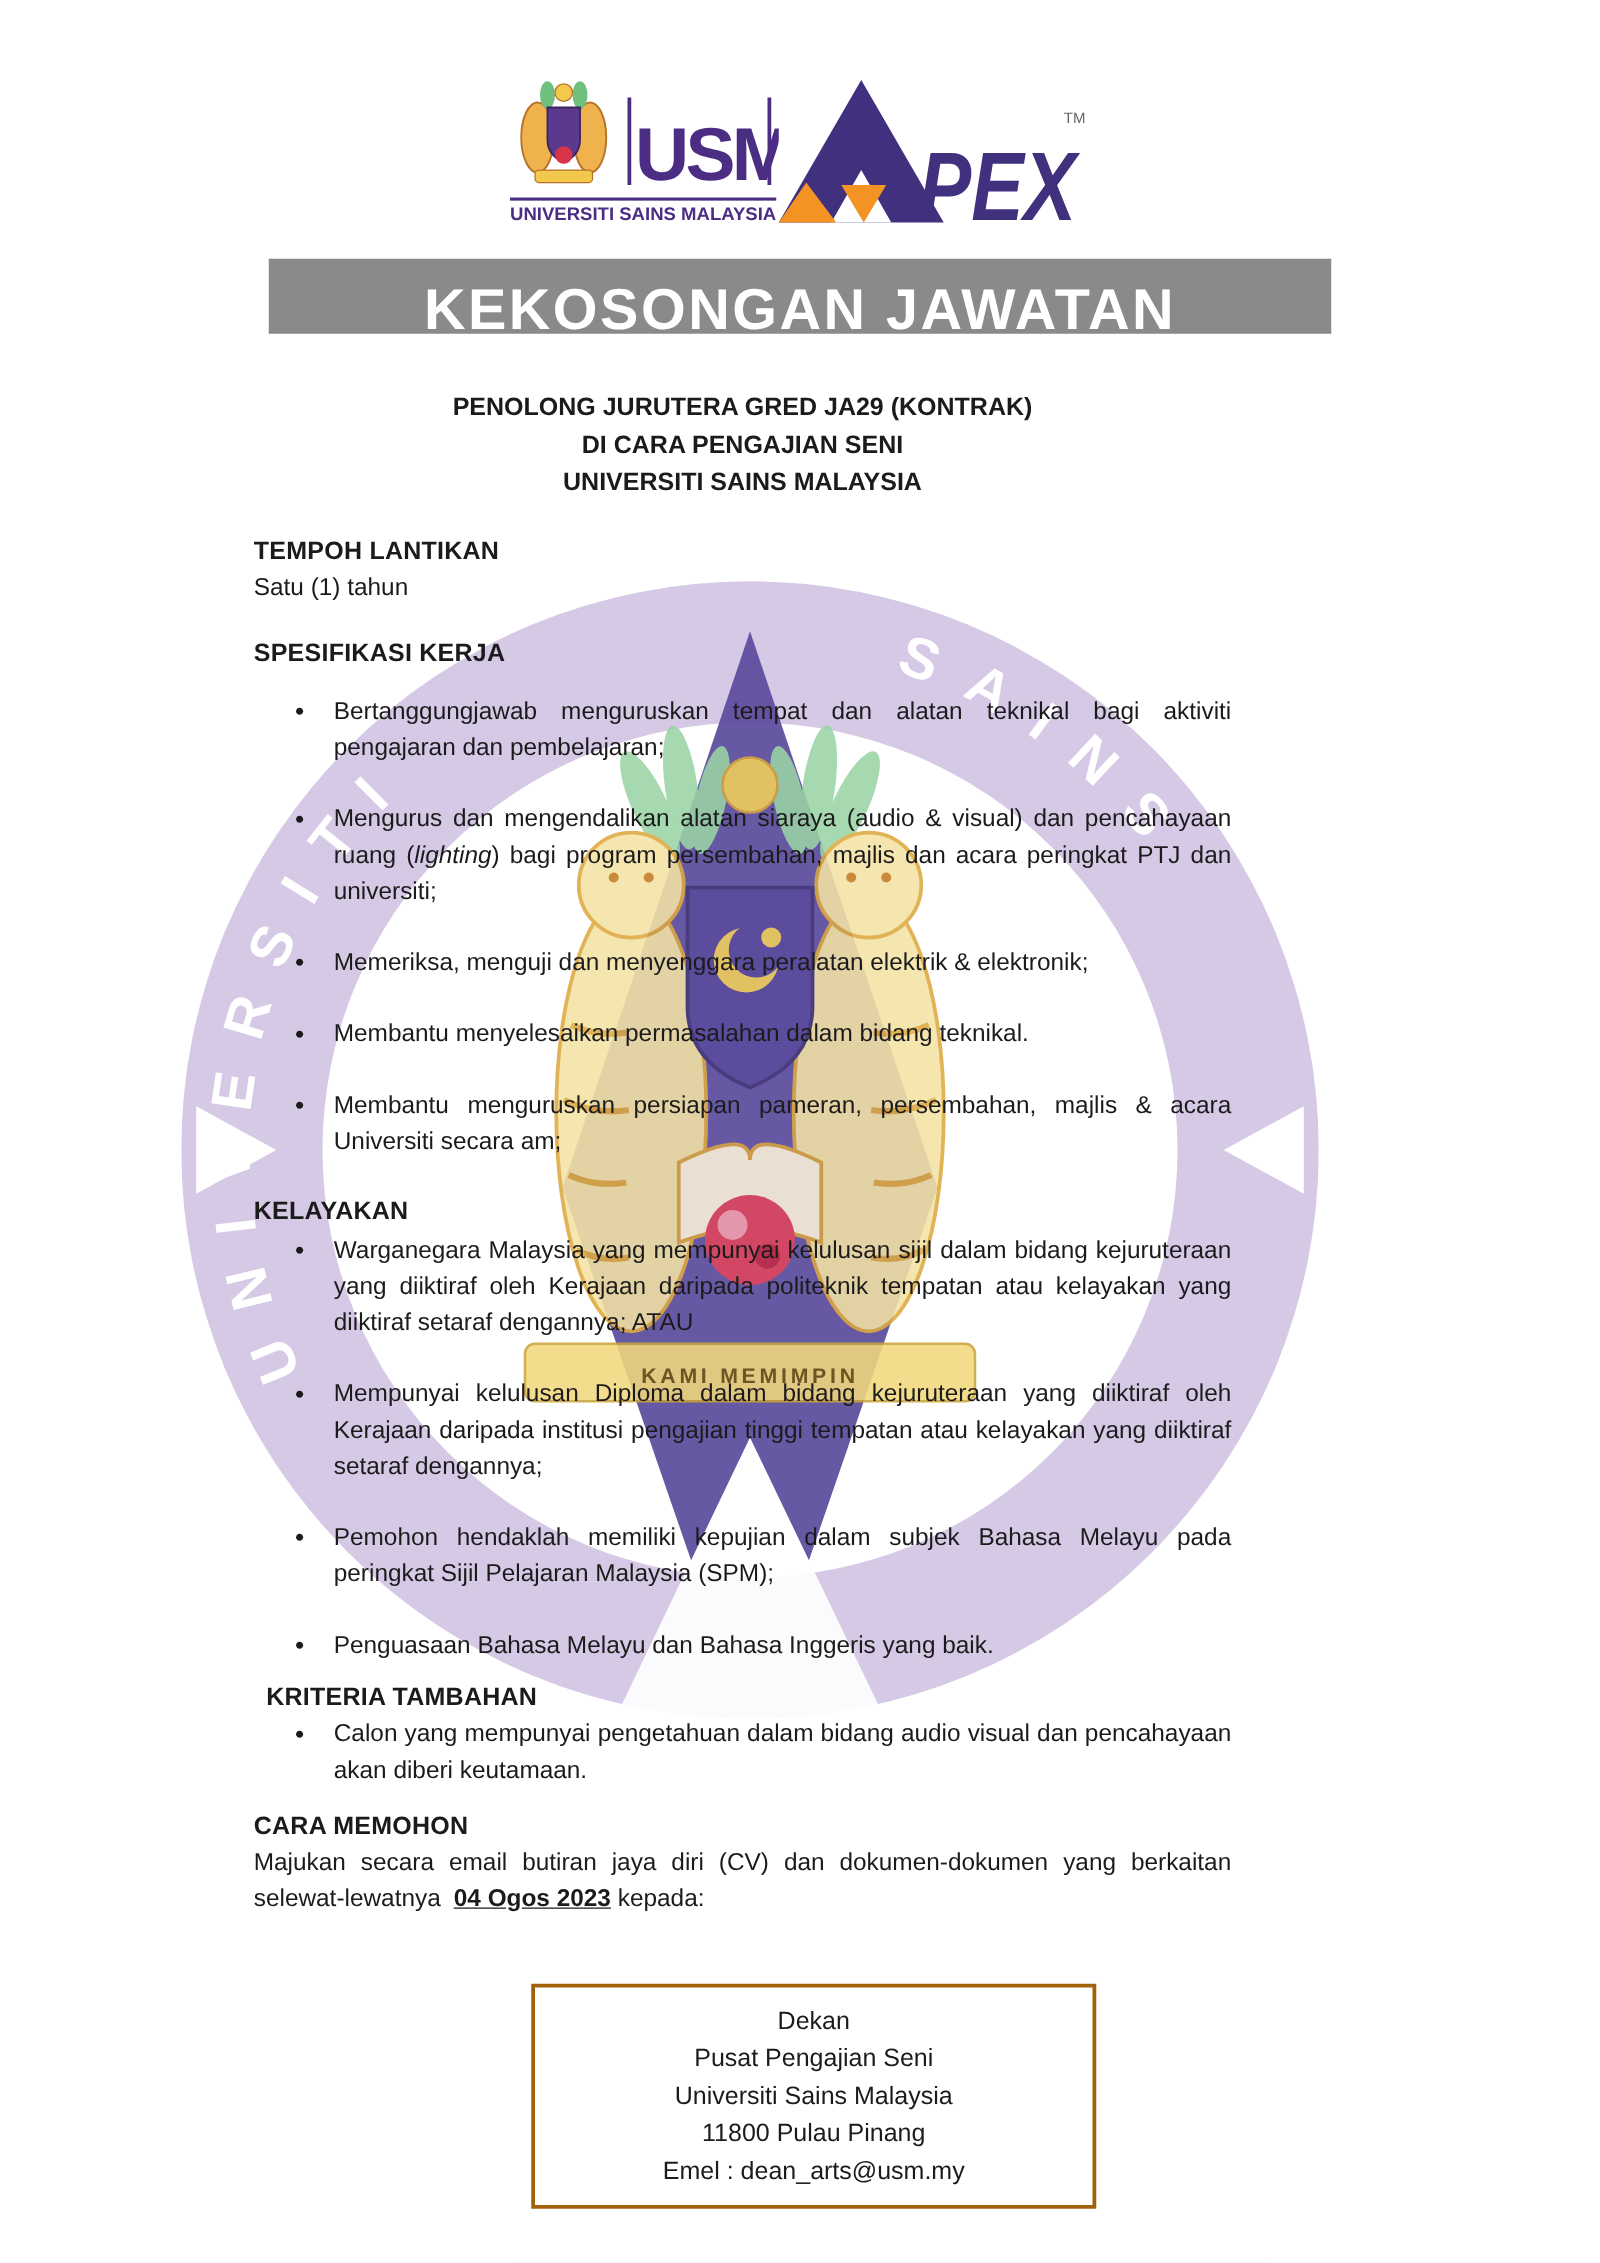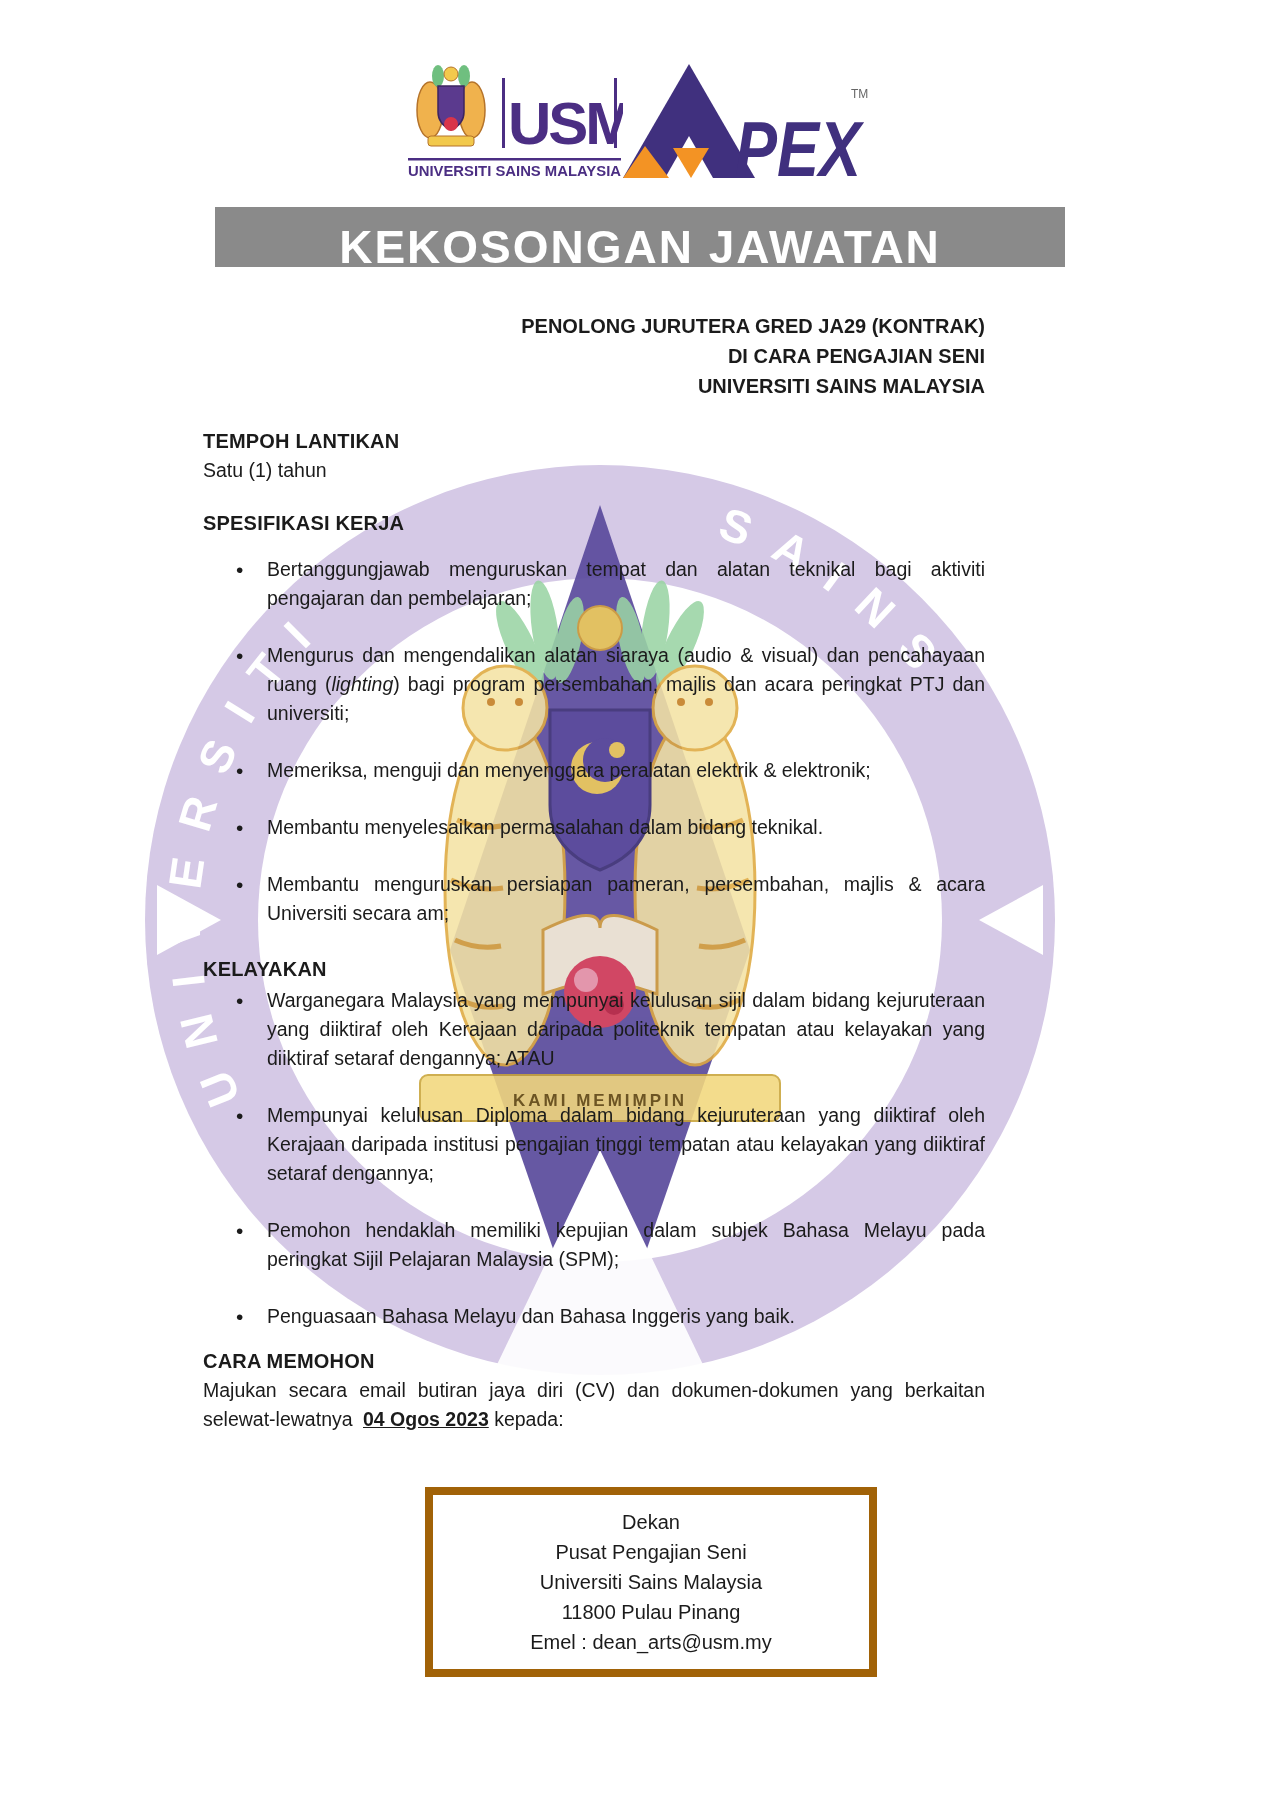--- a/index.html
+++ b/index.html
@@ -15,41 +15,41 @@
   .logos { position:relative; z-index:1; display:flex; justify-content:center; align-items:flex-start; padding-top:62px; height:180px; }
   
   .banner {
     position:relative; z-index:1; width:850px; height:60px; margin-left:215px; margin-top:27px;
     background:#8a8a8a; color:#ffffff; text-align:center; line-height:80px;
     font-size:46px; font-weight:900; letter-spacing:2px; white-space:nowrap;
   }
   
   .title-block {
     position:relative; z-index:1; margin:44px 0 0 203px; width:782px;
-    text-align:right; font-size:20px; font-weight:bold; line-height:30px;
+    text-align:center; font-size:20px; font-weight:bold; line-height:30px;
   }
   
   .content { position:relative; z-index:1; margin:26px 0 0 203px; width:782px; font-size:19.5px; line-height:29px; }
   .content h3 { font-size:20px; font-weight:bold; letter-spacing:0.2px; line-height:29px; }
   .h-spes { margin-top:24px; }
   .h-kelayakan { margin-top:27px; }
   .h-kriteria { margin-top:13px; padding-left:10px; }
   .h-cara { margin-top:16px; }
   ul.blist { list-style:none; margin:0; }
   ul.spes-list { margin-top:17px; }
   ul.kelayakan-list { margin-top:2px; }
   ul.blist li { position:relative; padding-left:64px; margin-bottom:28px; text-align:justify; }
   ul.blist li:last-child { margin-bottom:0; }
   ul.blist li::before { content:"•"; position:absolute; left:33px; top:0; font-size:21px; }
   .cara-para { text-align:justify; }
   .date { font-weight:bold; text-decoration:underline; margin-left:5px; }
   
   .address-box {
     position:relative; z-index:1; margin:53px 0 0 425px; width:452px;
-    border:8px solid #a16207; padding:12px 10px; text-align:center;
+    border:3px solid #a16207; padding:12px 10px; text-align:center;
     font-size:20px; line-height:30px;
   }
 </style>
 </head>
 <body>
 
 <div class="page">
 
   <svg class="watermark" width="910" height="920" viewBox="0 0 910 920" aria-hidden="true">
     <defs>
@@ -191,20 +191,26 @@
     <section>
       <h3 class="h-kelayakan">KELAYAKAN</h3>
       <ul class="blist kelayakan-list">
         <li><span>Warganegara Malaysia yang mempunyai kelulusan sijil dalam bidang kejuruteraan yang diiktiraf oleh Kerajaan daripada politeknik tempatan atau kelayakan yang diiktiraf setaraf dengannya; ATAU</span></li>
         <li><span>Mempunyai kelulusan Diploma dalam bidang kejuruteraan yang diiktiraf oleh Kerajaan daripada institusi pengajian tinggi tempatan atau kelayakan yang diiktiraf setaraf dengannya;</span></li>
         <li><span>Pemohon hendaklah memiliki kepujian dalam subjek Bahasa Melayu pada peringkat Sijil Pelajaran Malaysia (SPM);</span></li>
         <li><span>Penguasaan Bahasa Melayu dan Bahasa Inggeris yang baik.</span></li>
       </ul>
     </section>
 
+    <section>
+      <h3 class="h-kriteria">KRITERIA TAMBAHAN</h3>
+      <ul class="blist">
+        <li><span>Calon yang mempunyai pengetahuan dalam bidang audio visual dan pencahayaan akan diberi keutamaan.</span></li>
+      </ul>
+    </section>
 
     <section>
       <h3 class="h-cara">CARA MEMOHON</h3>
       <p class="cara-para">
         <span>Majukan secara email butiran jaya diri (CV) dan dokumen-dokumen yang berkaitan selewat-lewatnya</span>
         <span class="date">04 Ogos 2023</span>
         <span>kepada:</span>
       </p>
     </section>
 

